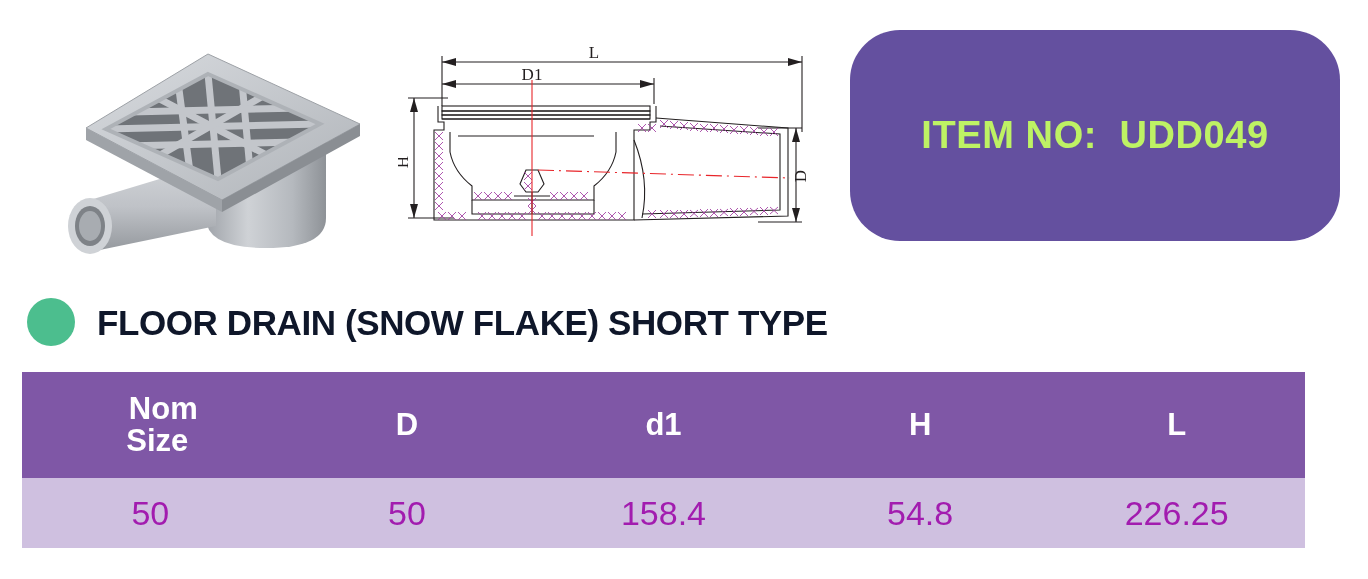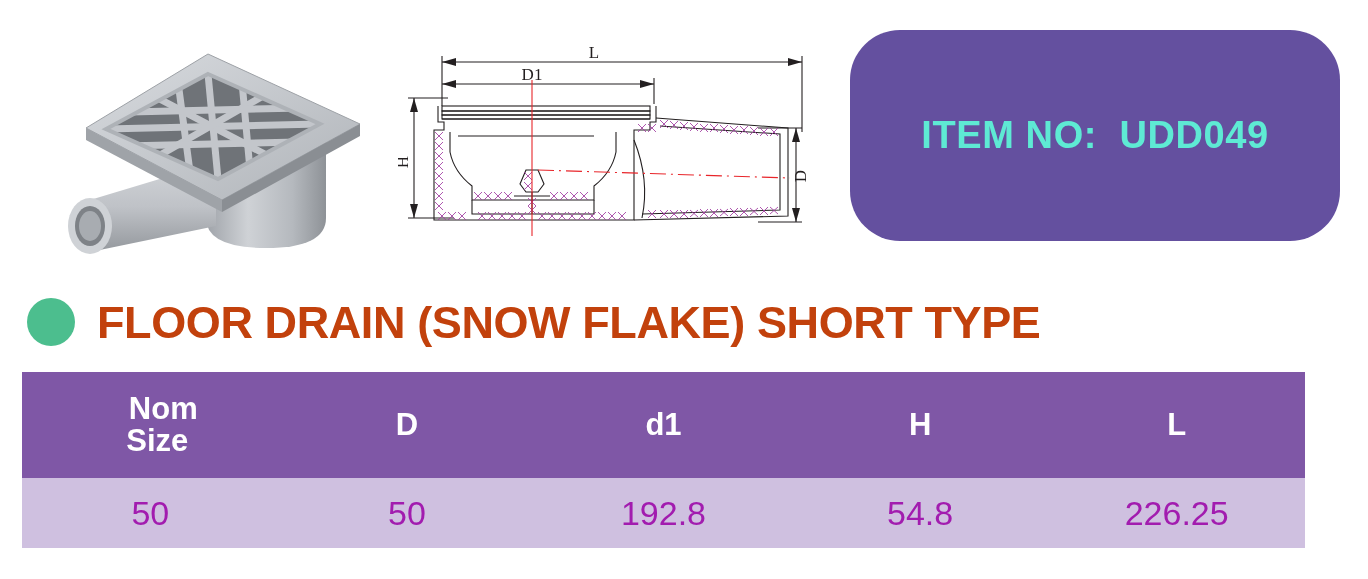--- a/index.html
+++ b/index.html
@@ -24,44 +24,44 @@
 
   
   #item-badge {
     position: absolute; left: 850px; top: 30px;
     width: 490px; height: 211px;
     background: #64509F;
     border-radius: 50px;
     display: flex; align-items: center; justify-content: center;
   }
   #item-badge .badge-text {
-    color: #5eead4;
+    color: #bef264;
     font-size: 38px;
     font-weight: bold;
     letter-spacing: 0.6px;
     white-space: pre;
   }
 
   
   #title-row {
     position: absolute; left: 0; top: 288px;
     width: 1368px; height: 68px;
     display: flex; align-items: center;
   }
   #title-bullet {
     width: 48px; height: 48px; border-radius: 50%;
     background: #4CBE8E;
     margin-left: 27px;
     flex: none;
   }
   #title-text {
     margin-left: 22px;
-    font-size: 45px;
+    font-size: 35px;
     font-weight: 900;
-    color: #c2410c;
+    color: #0f172a;
     letter-spacing: -0.4px;
     white-space: nowrap;
     line-height: 1;
   }
 
   
   #spec-table {
     position: absolute; left: 22px; top: 372px;
     width: 1283px;
   }
@@ -263,19 +263,19 @@
         <th>D</th>
         <th>d1</th>
         <th>H</th>
         <th>L</th>
       </tr>
     </thead>
     <tbody>
       <tr>
         <td>50</td>
         <td>50</td>
-        <td>192.8</td>
+        <td>158.4</td>
         <td>54.8</td>
         <td>226.25</td>
       </tr>
     </tbody>
   </table>
 </div>
 
 </body></html>

